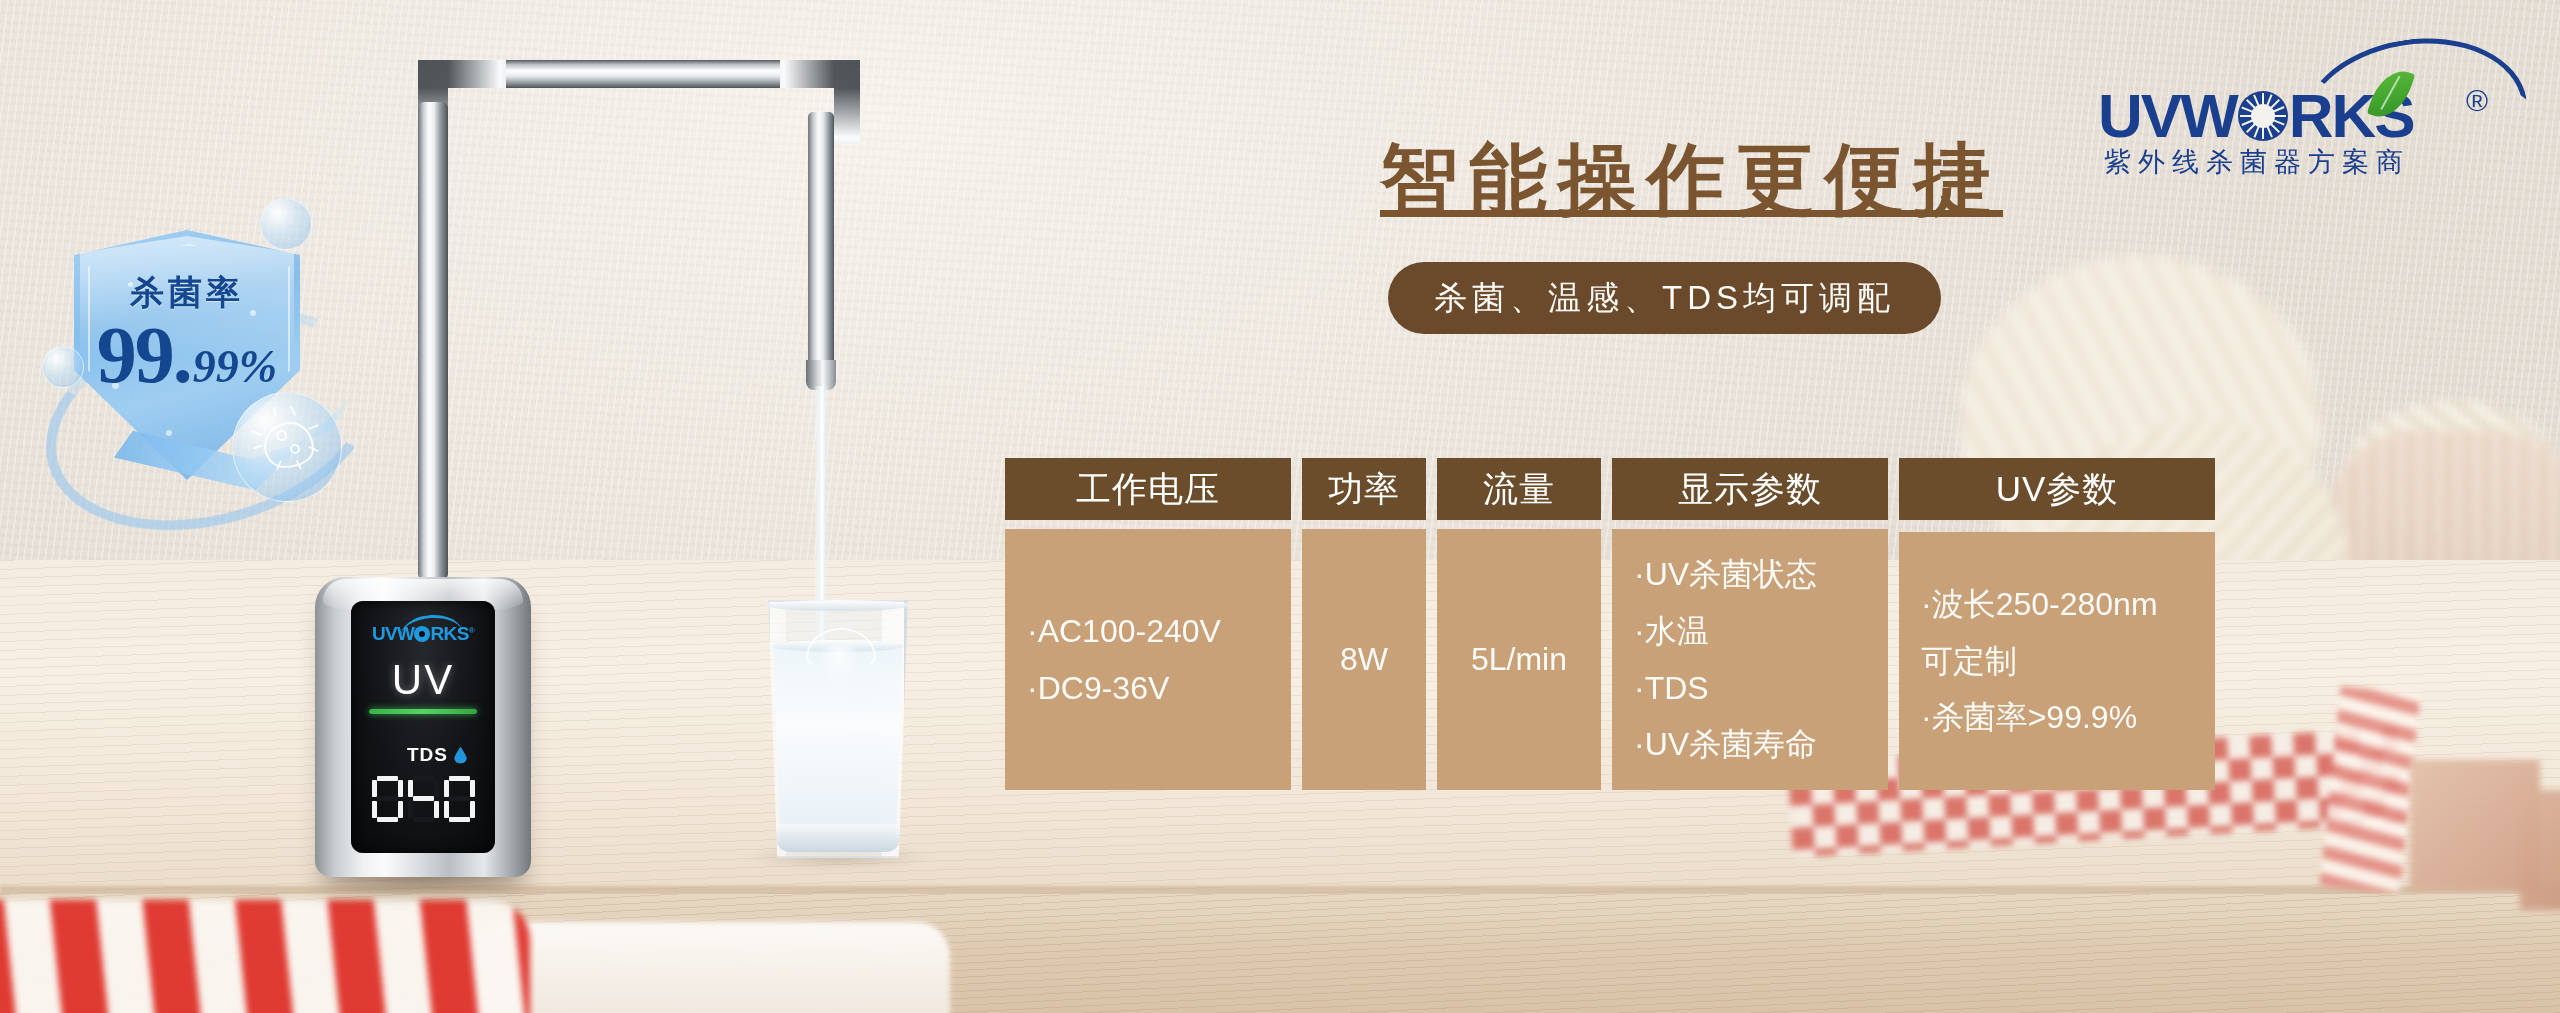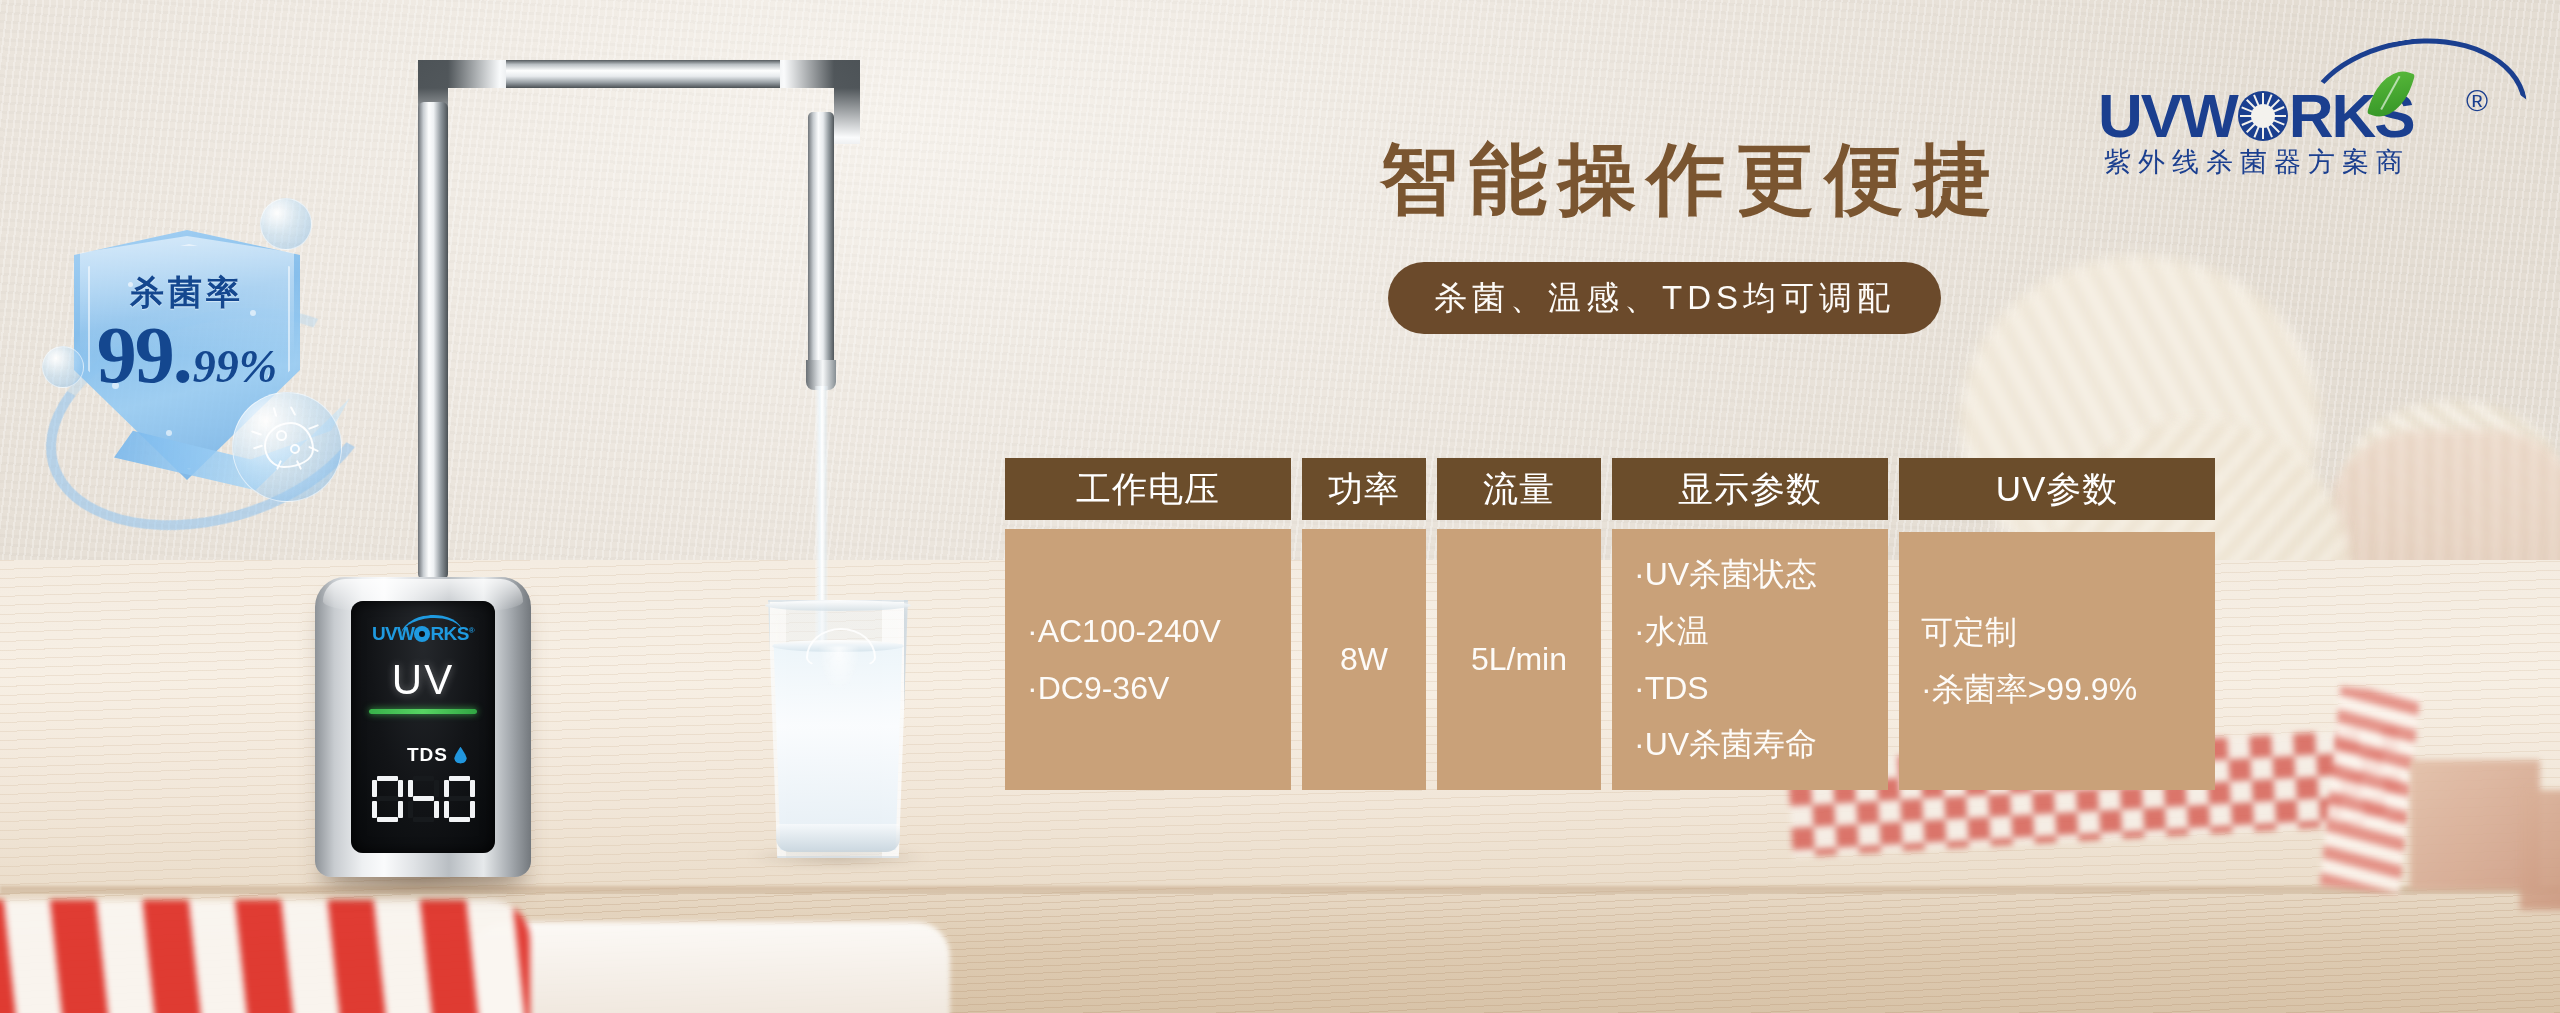--- a/index.html
+++ b/index.html
@@ -332,20 +332,21 @@
   }
   .germ-dot{position:absolute;border-radius:50%;border:2px solid rgba(255,255,255,.92);}
   .germ-hair{position:absolute;background:rgba(255,255,255,.9);height:2px;border-radius:1px;}
 
   
   .headline{
     position:absolute;left:1380px;top:128px;
     font-family:"Liberation Serif","DejaVu Serif",serif;
     font-size:78px;font-weight:bold;color:#7a5530;letter-spacing:11px;
     white-space:nowrap;
+    text-decoration:underline;
   }
   .pill{
     position:absolute;left:1388px;top:262px;height:72px;
     padding:0 46px;border-radius:40px;background:#6b4a2b;
     display:flex;align-items:center;
   }
   .pill-text{
     color:#fdfbf8;font-size:33px;letter-spacing:5px;white-space:nowrap;
     font-family:"Liberation Sans","DejaVu Sans",sans-serif;
   }
@@ -626,19 +627,20 @@
         <div class="spec-line">·TDS</div>
         <div class="spec-line">·UV杀菌寿命</div>
       </div>
     </div>
 
     <div class="spec-col c5">
       <div class="spec-head">
         <span class="spec-head-text">UV参数</span>
       </div>
       <div class="spec-body">
+        <div class="spec-line">·波长250-280nm</div>
         <div class="spec-line">可定制</div>
         <div class="spec-line">·杀菌率&gt;99.9%</div>
       </div>
     </div>
   </div>
 
 </div>
 
 </body></html>

